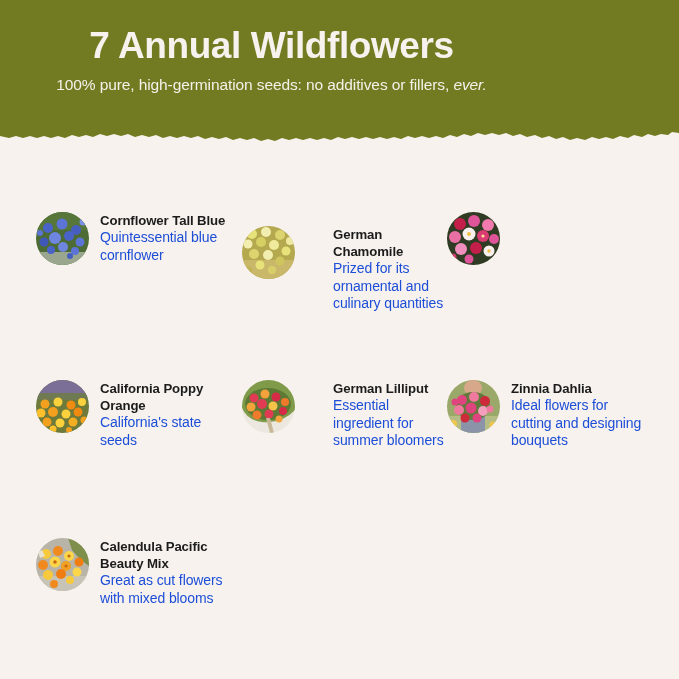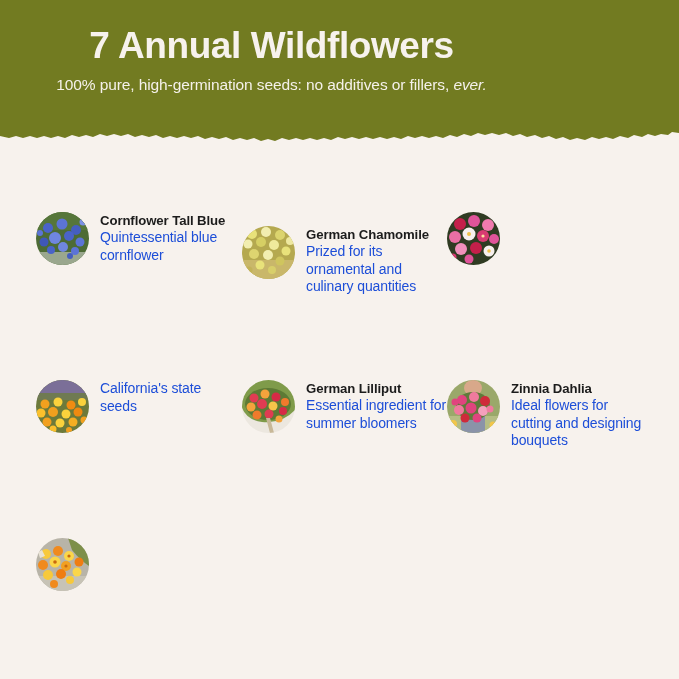--- a/index.html
+++ b/index.html
@@ -85,21 +85,21 @@
   }
 
   .flower-item {
     position: absolute;
     display: flex;
     align-items: flex-start;
     width: 205px;
   }
 
   .flower-item.col-0 { left: 36px;  }
-  .flower-item.col-1 { left: 242px; }
+  .flower-item.col-1 { left: 242px; gap: 27px; }
   .flower-item.col-2 { left: 447px; }
 
   .thumb {
     width: 53px;
     height: 53px;
     min-width: 53px;
     border-radius: 50%;
     overflow: hidden;
     position: relative;
     flex: 0 0 auto;
@@ -254,20 +254,21 @@
             <circle cx="42" cy="32" r="4.5" fill="#ef8a10"></circle>
           <circle cx="11" cy="42" r="4.5" fill="#f2a01e"></circle>
             <circle cx="24" cy="43" r="4.5" fill="#fbd23c"></circle>
           <circle cx="37" cy="42" r="4.5" fill="#f5ae22"></circle>
             <circle cx="48" cy="40" r="3.5" fill="#f2a01e"></circle>
           <circle cx="17" cy="49" r="3.5" fill="#fbc02c"></circle>
             <circle cx="33" cy="50" r="3" fill="#f2a01e"></circle>
         </svg>
       </div>
       <div class="flower-text">
+        <div class="flower-name">California Poppy Orange</div>
         <div class="flower-desc">California's state seeds</div>
       </div>
     </div>
 
     <div class="flower-item col-1" style="top:88px">
       <div class="thumb">
         <svg viewBox="0 0 53 53">
           <rect width="53" height="53" fill="#ece7df"></rect>
           <path d="M0 0 H53 V30 Q40 44 20 42 Q5 40 0 28 Z" fill="#7f9b4a"></path>
           <ellipse cx="26" cy="24" rx="23" ry="16" fill="#5d7a35"></ellipse>
@@ -339,16 +340,20 @@
           <circle cx="12" cy="37" r="5" fill="#f7c93c"></circle>
             <circle cx="25" cy="36" r="5" fill="#ef7d12"></circle>
           <circle cx="34" cy="42" r="4" fill="#f7c93c"></circle>
             <circle cx="18" cy="46" r="4" fill="#f08a1e"></circle>
           <circle cx="19" cy="24" r="1.8" fill="#c96a0e"></circle>
             <circle cx="30" cy="28" r="1.6" fill="#c96a0e"></circle>
           <circle cx="33" cy="18" r="1.6" fill="#c96a0e"></circle>
           <path d="M2 14 L6 12 L9 18 L4 20 Z" fill="#e8e2d4"></path>
         </svg>
       </div>
+      <div class="flower-text">
+        <div class="flower-name">Calendula Pacific Beauty Mix</div>
+        <div class="flower-desc">Great as cut flowers with mixed blooms</div>
+      </div>
     </div>
   </div>
 
 </div>
 
 </body></html>

